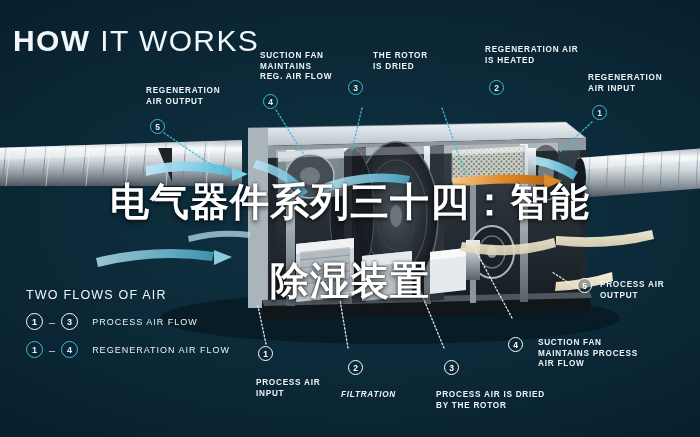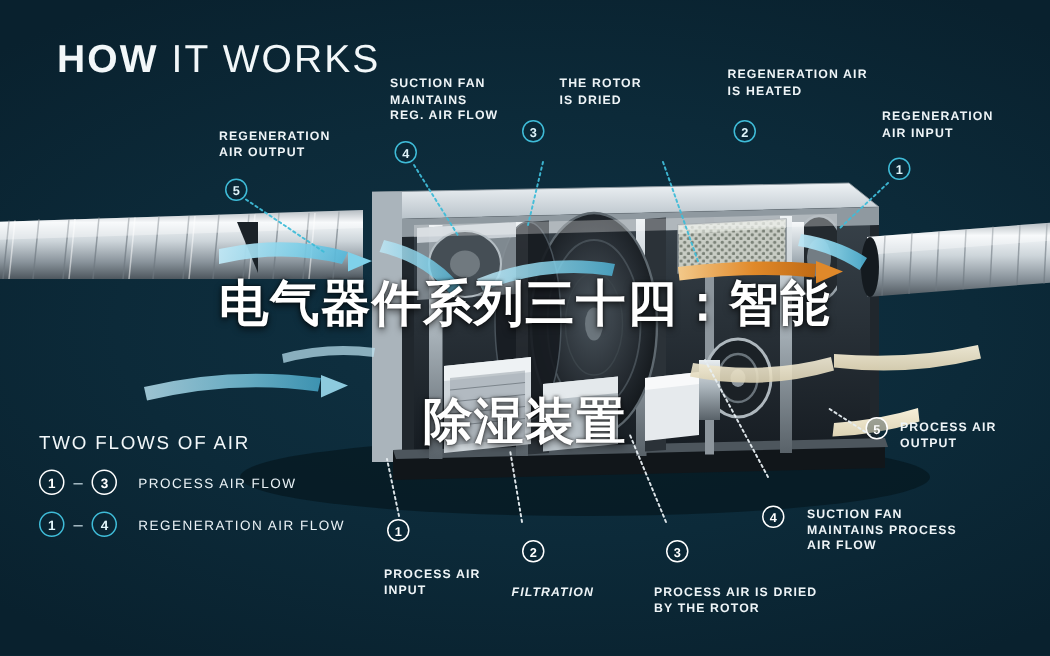--- a/index.html
+++ b/index.html
@@ -18,40 +18,40 @@
   #art{position:absolute;left:0;top:0;width:700px;height:437px;}
   .lbl{position:absolute;color:#eef4f7;font-size:8.2px;font-weight:700;
        letter-spacing:.75px;line-height:10.5px;text-transform:uppercase;}
   
   .mk{position:absolute;width:15px;height:15px;border-radius:50%;
       border:1.3px solid #ffffff;color:#fff;font-size:8.5px;font-weight:700;
       display:flex;align-items:center;justify-content:center;
       background:rgba(10,35,48,.35);box-sizing:border-box;}
   .mk.teal{border-color:#3fbcd8;color:#dff4fa;}
   
-  #hdr{position:absolute;left:38px;top:24px;z-index:6;font-size:26px;
+  #hdr{position:absolute;left:13px;top:24px;z-index:6;font-size:30px;
        letter-spacing:1.4px;color:#f2f7f9;white-space:nowrap;}
   #hdr .b{font-weight:700;}
   #hdr .l{font-weight:300;}
   
   #legend{position:absolute;left:26px;top:288px;z-index:6;}
   #legend .ttl{font-size:12.5px;letter-spacing:1.2px;color:#f2f7f9;font-weight:400;
        text-transform:uppercase;margin-bottom:11px;}
   .lrow{display:flex;align-items:center;margin-bottom:11px;}
   .lrow .mkc{position:relative;width:17px;height:17px;border-radius:50%;
       border:1.4px solid #fff;color:#fff;font-size:9px;font-weight:700;
       display:flex;align-items:center;justify-content:center;box-sizing:border-box;
       background:transparent;}
   .lrow.teal .mkc{border-color:#3fbcd8;color:#e2f6fb;}
   .dash{color:#cfe2ea;font-size:11px;margin:0 6px;}
   .lrow .txt{margin-left:14px;font-size:9px;font-weight:400;letter-spacing:1px;
       color:#eaf2f6;text-transform:uppercase;}
   
   #cn{position:absolute;left:0;top:180px;width:700px;z-index:9;text-align:center;
-      color:#ffffff;font-weight:700;font-size:33px;letter-spacing:1px;line-height:44px;
+      color:#ffffff;font-weight:700;font-size:39px;letter-spacing:1px;line-height:44px;
       text-shadow:0 2px 5px rgba(0,0,0,.65),0 0 2px rgba(0,0,0,.8);}
   #cn .l2{display:block;margin-top:35px;}
 </style>
 </head>
 <body>
 
 <div id="stage">
 
   <svg id="art" viewBox="0 0 700 437" xmlns="http://www.w3.org/2000/svg">
     <defs>

